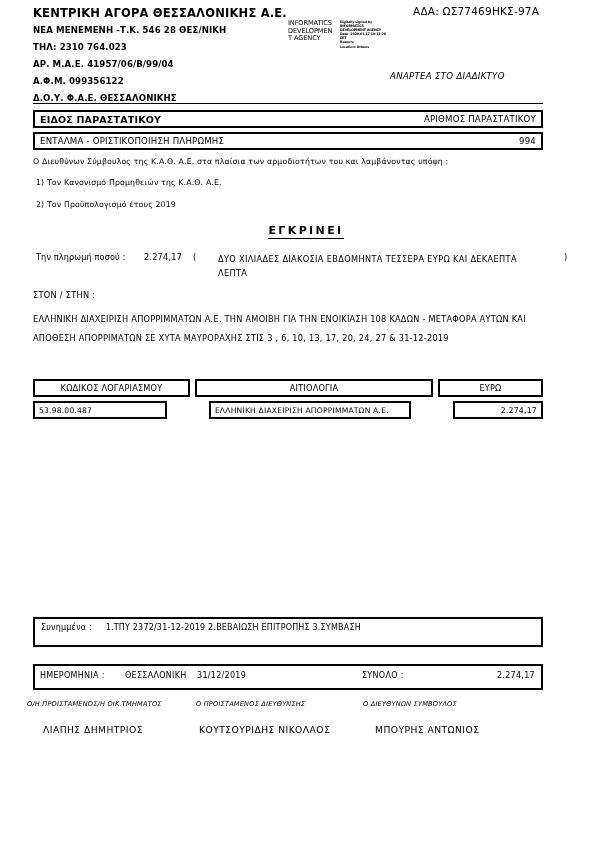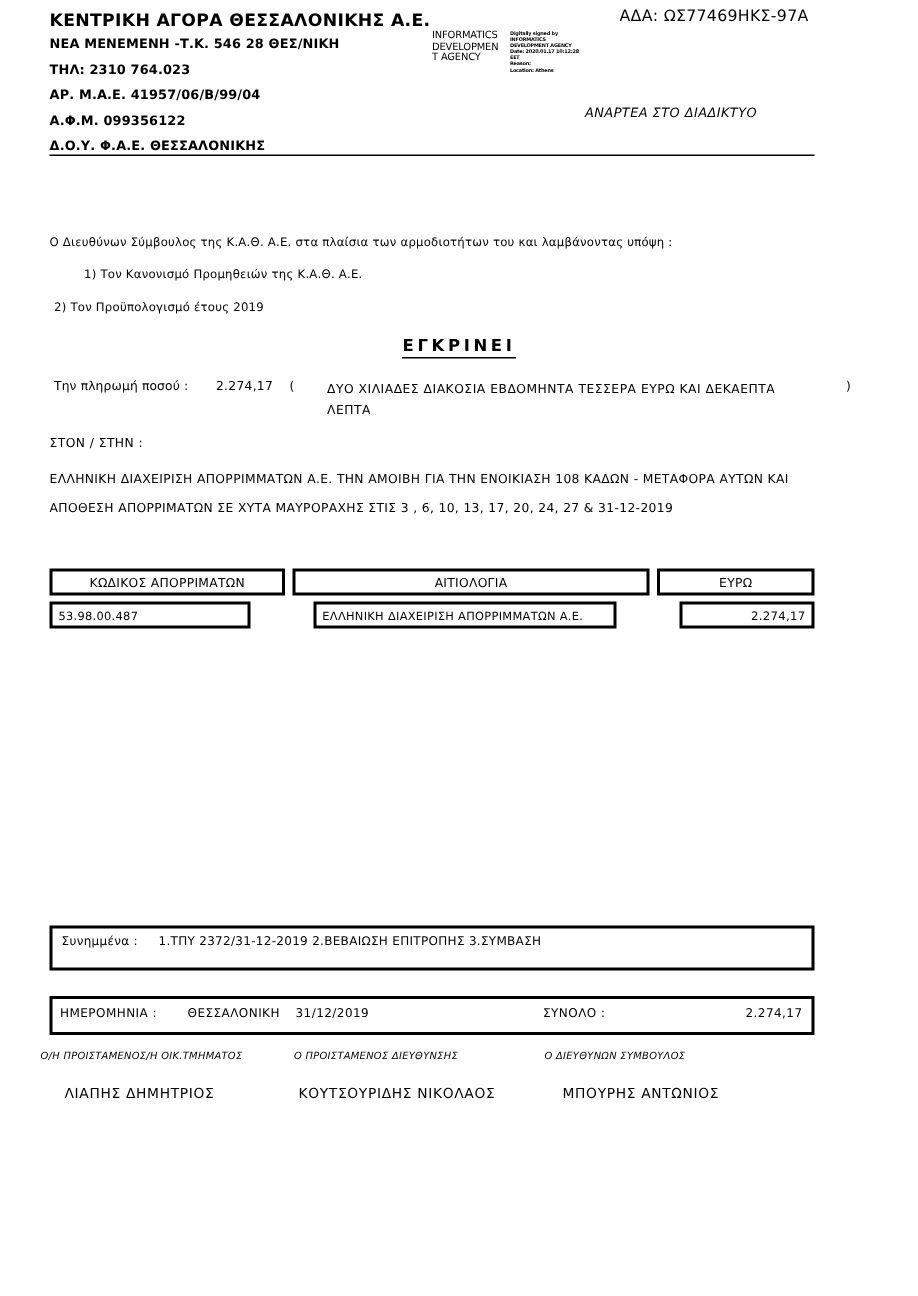--- a/index.html
+++ b/index.html
@@ -147,21 +147,21 @@
     letter-spacing: 0.15px;
     white-space: nowrap;
   }
   .listitem {
     position: absolute;
     left: 36px;
     font-size: 7.8px;
     letter-spacing: 0.15px;
     white-space: nowrap;
   }
-  .listitem-1 { top: 178px; margin-left: 20px; }
+  .listitem-1 { top: 178px; }
   .listitem-2 { top: 200px; }
 
   .egkrinei {
     position: absolute;
     left: 0; top: 224px;
     width: 612px;
     text-align: center;
     font-size: 11px;
     font-weight: bold;
     letter-spacing: 2.4px;
@@ -358,20 +358,30 @@
         <div>Reason:</div>
         <div>Location: Athens</div>
       </div>
     </div>
 
     <div class="anartea">ΑΝΑΡΤΕΑ ΣΤΟ ΔΙΑΔΙΚΤΥΟ</div>
   </div>
 
   <div class="hrule"></div>
 
+  <div class="doctype">
+    <div class="doctype-row">
+      <div class="dt-left">ΕΙΔΟΣ ΠΑΡΑΣΤΑΤΙΚΟΥ</div>
+      <div class="dt-right">ΑΡΙΘΜΟΣ ΠΑΡΑΣΤΑΤΙΚΟΥ</div>
+    </div>
+    <div class="doctype-row second">
+      <div class="dt-val-left">ΕΝΤΑΛΜΑ - ΟΡΙΣΤΙΚΟΠΟΙΗΣΗ ΠΛΗΡΩΜΗΣ</div>
+      <div class="dt-val-right">994</div>
+    </div>
+  </div>
 
   <div class="intro">Ο  Διευθύνων  Σύμβουλος   της   Κ.Α.Θ.  Α.Ε.  στα πλαίσια των αρμοδιοτήτων του  και λαμβάνοντας υπόψη :</div>
   <div class="listitem listitem-1">1) Τον Κανονισμό Προμηθειών της Κ.Α.Θ.  Α.Ε.</div>
   <div class="listitem listitem-2">2) Τον Προϋπολογισμό έτους 2019</div>
 
   <div class="egkrinei">
     <span>ΕΓΚΡΙΝΕΙ</span>
   </div>
 
   <div class="payline">
@@ -380,21 +390,21 @@
     <div class="pay-paren-open">(</div>
     <div class="pay-words">ΔΥΟ ΧΙΛΙΑΔΕΣ ΔΙΑΚΟΣΙΑ ΕΒΔΟΜΗΝΤΑ ΤΕΣΣΕΡΑ ΕΥΡΩ ΚΑΙ ΔΕΚΑΕΠΤΑ  ΛΕΠΤΑ</div>
     <div class="pay-paren-close">)</div>
   </div>
 
   <div class="ston">ΣΤΟΝ / ΣΤΗΝ  :</div>
   <div class="descr">ΕΛΛΗΝΙΚΗ ΔΙΑΧΕΙΡΙΣΗ ΑΠΟΡΡΙΜΜΑΤΩΝ Α.Ε. ΤΗΝ ΑΜΟΙΒΗ ΓΙΑ ΤΗΝ  ΕΝΟΙΚΙΑΣΗ 108 ΚΑΔΩΝ - ΜΕΤΑΦΟΡΑ ΑΥΤΩΝ ΚΑΙ ΑΠΟΘΕΣΗ ΑΠΟΡΡΙΜΑΤΩΝ ΣΕ ΧΥΤΑ ΜΑΥΡΟΡΑΧΗΣ ΣΤΙΣ 3 , 6, 10, 13, 17, 20, 24, 27 &amp; 31-12-2019</div>
 
   <div class="acct">
     <div class="acct-header">
-      <div class="cell c-code">ΚΩΔΙΚΟΣ  ΑΠΟΡΡΙΜΑΤΩΝ</div>
+      <div class="cell c-code">ΚΩΔΙΚΟΣ  ΛΟΓΑΡΙΑΣΜΟΥ</div>
       <div class="cell c-reason">ΑΙΤΙΟΛΟΓΙΑ</div>
       <div class="cell c-euro">ΕΥΡΩ</div>
     </div>
     <div class="acct-row">
       <div class="cell v-code">53.98.00.487</div>
       <div class="cell v-reason">ΕΛΛΗΝΙΚΗ ΔΙΑΧΕΙΡΙΣΗ ΑΠΟΡΡΙΜΜΑΤΩΝ Α.Ε.</div>
       <div class="cell v-euro">2.274,17</div>
     </div>
   </div>
 

